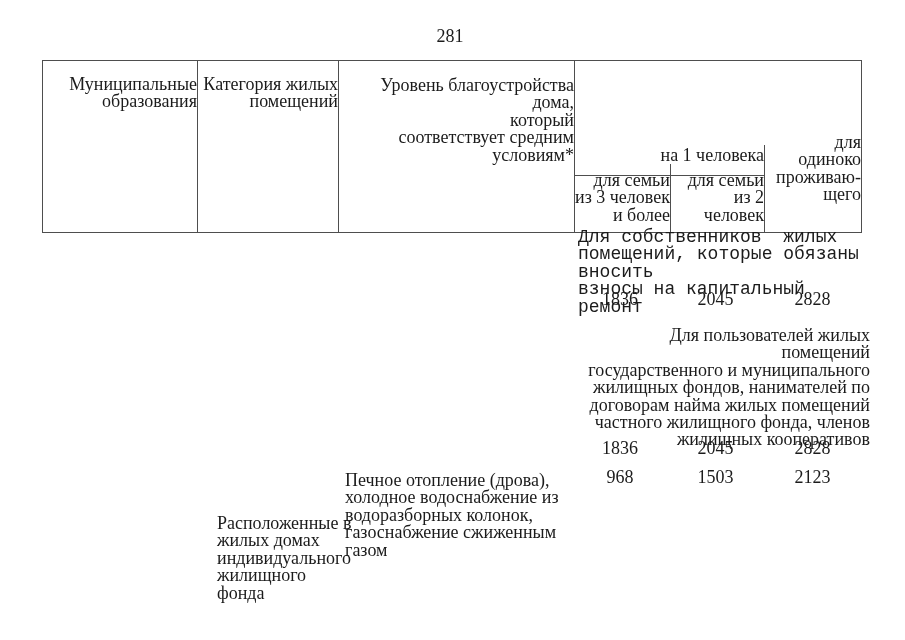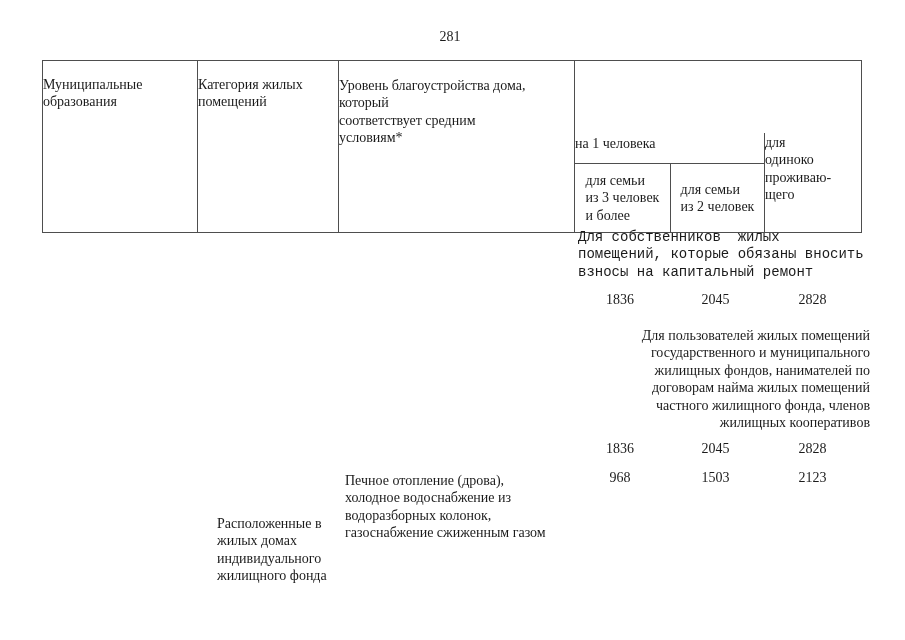--- a/index.html
+++ b/index.html
@@ -7,21 +7,21 @@
     padding: 0;
     background: #e8e8e8;
   }
   .page {
     position: relative;
     width: 905px;
     height: 640px;
     background: #ffffff;
     font-family: "Liberation Serif", "DejaVu Serif", serif;
     color: #1b1b1b;
-    font-size: 14px;
+    font-size: 18px;
     line-height: 17.4px;
     overflow: hidden;
   }
 
   .page-number {
     position: absolute;
     left: 390px;
     top: 28px;
     width: 120px;
     text-align: center;
@@ -33,32 +33,32 @@
     left: 42px;
     top: 60px;
     width: 820px;
     height: 173px;
     border: 1px solid #4e4e4e;
     box-sizing: border-box;
   }
   .thead .cell {
     position: absolute;
     box-sizing: border-box;
-    text-align: left;
+    text-align: right;
     white-space: pre-wrap;
   }
   .cA { left: 0;     top: 0; width: 155px; height: 171px; border-right: 1px solid #4e4e4e; padding-top: 15px; }
   .cB { left: 155px; top: 0; width: 141px; height: 171px; border-right: 1px solid #4e4e4e; padding-top: 15px; }
   .cC { left: 296px; top: 0; width: 236px; height: 171px; border-right: 1px solid #4e4e4e; padding-top: 16px; }
   .dgroup {
     position: absolute;
     left: 532px; top: 0; width: 286px; height: 171px;
   }
   .d-top    { left: 0;     top: 0;     width: 286px; height: 72px;  border-bottom: 1px solid #4e4e4e; padding-top: 13px; }
-  .d-per    { left: 0;     top: 72px;  width: 190px; height: 31px;  border-right: 1px solid #4e4e4e; border-bottom: 1px solid #4e4e4e; padding-top: 2px; }
+  .d-per    { left: 0;     top: 84px;  width: 190px; height: 31px;  border-right: 1px solid #4e4e4e; border-bottom: 1px solid #4e4e4e; padding-top: 2px; }
   .d-single { left: 190px; top: 72px;  width: 96px;  height: 99px;  padding-top: 1px; }
   .d-f3     { left: 0;     top: 103px; width: 96px;  height: 68px;  border-right: 1px solid #4e4e4e; display: flex; align-items: center; justify-content: center; }
   .d-f2     { left: 96px;  top: 103px; width: 94px;  height: 68px;  border-right: 1px solid #4e4e4e; display: flex; align-items: center; justify-content: center; }
 
   
   .note {
     position: absolute;
     left: 578px;
     width: 292px;
     white-space: pre-wrap;

